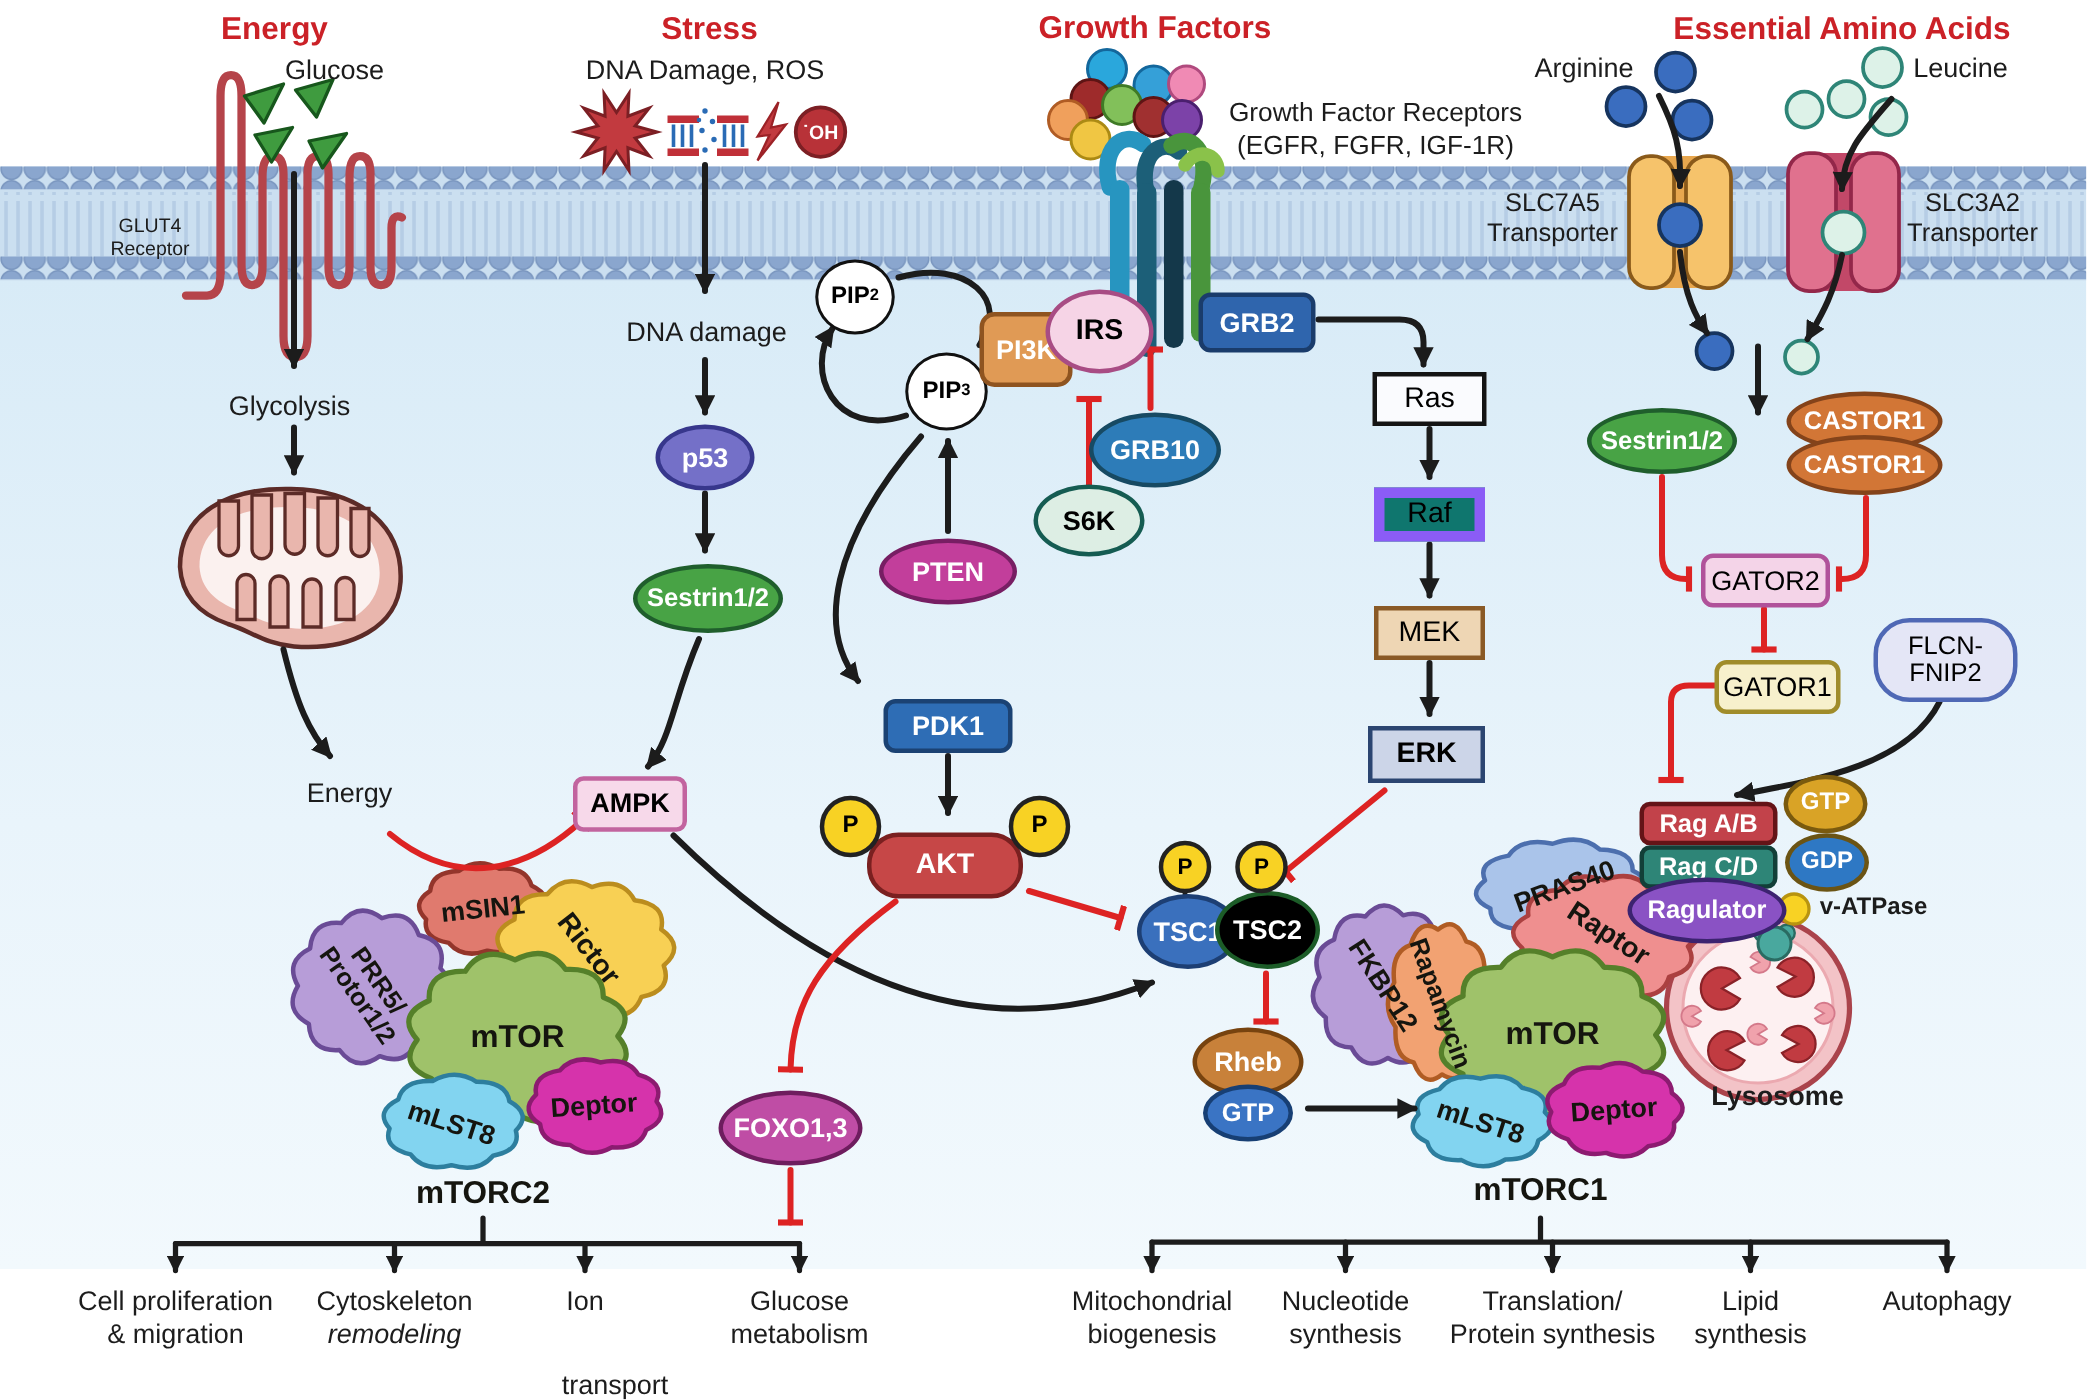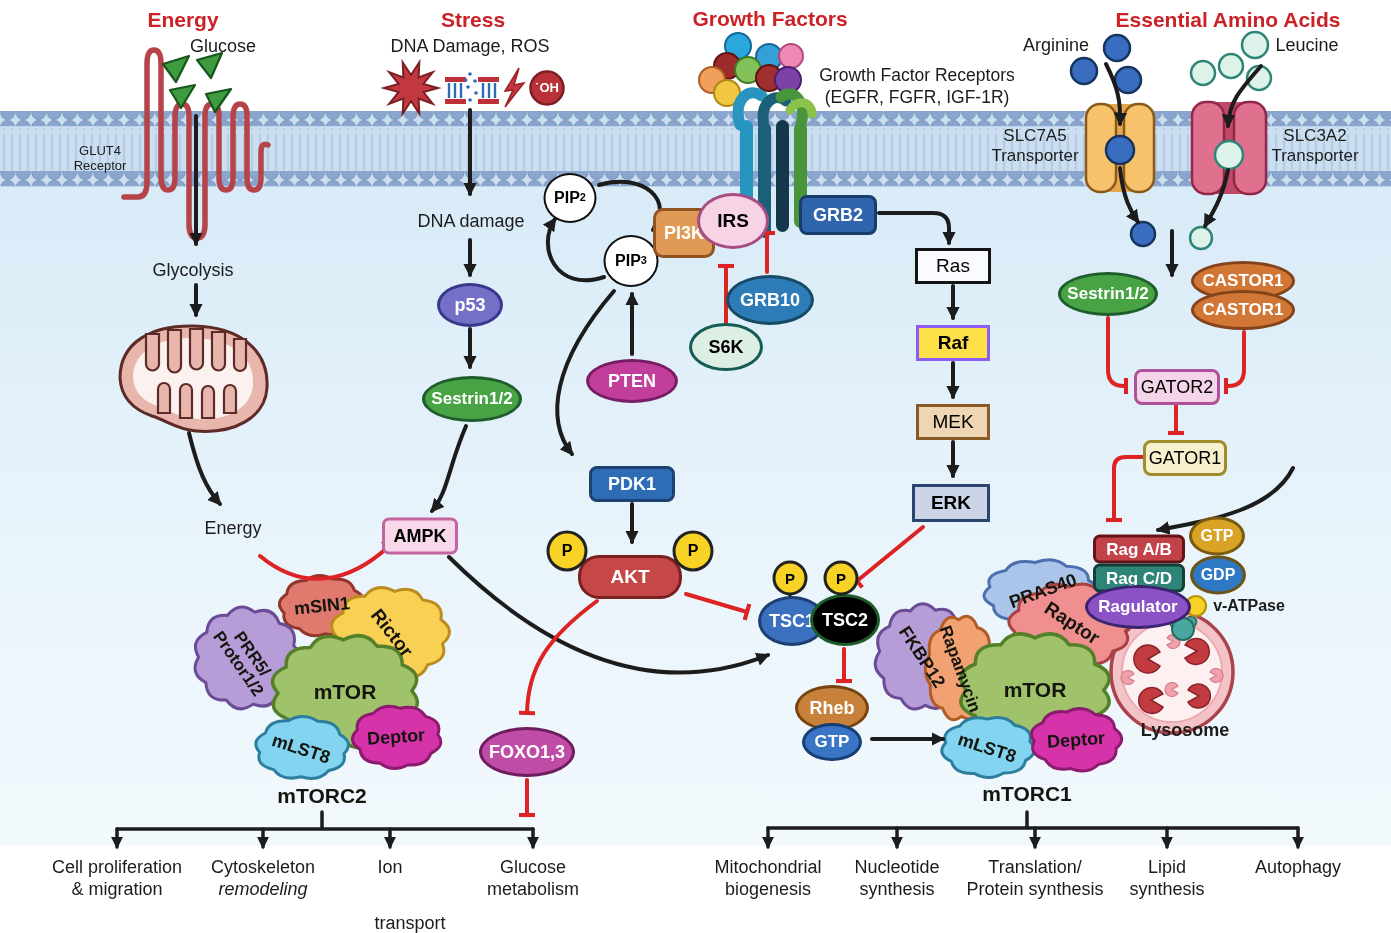--- a/index.html
+++ b/index.html
@@ -300,39 +300,43 @@
 <div class="node ell w" style="left:632px;top:381px;width:92px;height:44px;background:#c23e9b;border:3px solid #771e63;font-size:18px;">PTEN</div>
 <div class="node w" style="left:684px;top:233px;width:62px;height:50px;background:#e09a55;border:3px solid #8f5420;border-radius:10px;font-size:18px;">PI3K</div>
 <div class="node ell" style="left:733px;top:221px;width:72px;height:56px;background:#f6d4e6;border:3.5px solid #a84c84;font-size:19px;">IRS</div>
 <div class="node w" style="left:838px;top:215px;width:78px;height:40px;background:#2f65ad;border:3px solid #1a3c6b;border-radius:8px;font-size:18px;">GRB2</div>
 <div class="node ell w" style="left:770px;top:300px;width:88px;height:50px;background:#2d7cb8;border:3px solid #174a63;font-size:18px;">GRB10</div>
 <div class="node ell" style="left:726px;top:347px;width:74px;height:48px;background:#ddeee4;border:3px solid #155c52;font-size:18px;">S6K</div>
 <div class="node w" style="left:632px;top:484px;width:86px;height:36px;background:#2e6db5;border:3px solid #1b4273;border-radius:8px;font-size:18px;">PDK1</div>
 <div class="node w" style="left:630px;top:577px;width:104px;height:44px;background:#c64747;border:3.5px solid #7a2020;border-radius:21px;font-size:19px;">AKT</div>
 <div class="node" style="left:420px;top:536px;width:76px;height:37px;background:#f7d9ea;border:3px solid #c2649f;border-radius:7px;font-size:18px;">AMPK</div>
 <div class="node" style="left:953px;top:266px;width:76px;height:36px;background:#fafbfe;border:3px solid #141414;font-weight:400;font-size:19px;">Ras</div>
-<div class="node" style="left:953px;top:343px;width:74px;height:36px;background:#fde047;border:3px solid #8b5cf6;font-weight:700;font-size:19px;">Raf</div>
+<div class="node" style="left:953px;top:343px;width:74px;height:36px;background:#0f766e;border:7px solid #8b5cf6;font-weight:400;font-size:19px;">Raf</div>
 <div class="node" style="left:953px;top:422px;width:74px;height:36px;background:#eed6b4;border:3px solid #8a5a26;font-weight:400;font-size:19px;">MEK</div>
 <div class="node" style="left:951px;top:503px;width:78px;height:38px;background:#ccd5e8;border:3.5px solid #2b4571;font-size:19px;">ERK</div>
 <div class="node ell w" style="left:792px;top:621px;width:68px;height:50px;background:#3a70bd;border:3px solid #1d3f74;font-size:18px;">TSC1</div>
 <div class="node ell w" style="left:845px;top:620px;width:70px;height:52px;background:#000000;border:3px solid #1c5c28;font-size:18px;">TSC2</div>
 <div class="node ell w" style="left:832px;top:708px;width:74px;height:46px;background:#c8813a;border:3px solid #77430f;font-size:18px;">Rheb</div>
 <div class="node ell w" style="left:832px;top:742px;width:60px;height:38px;background:#3a74c4;border:3px solid #173f74;font-size:17px;">GTP</div>
 <div class="node ell w" style="left:527px;top:752px;width:96px;height:50px;background:#bf4da5;border:3.5px solid #6e1d5e;font-size:18px;">FOXO1,3</div>
 
 <div class="node ell" style="left:567px;top:551px;width:41px;height:41px;background:#f8d224;border:3px solid #222;font-size:16px;">P</div>
 <div class="node ell" style="left:693px;top:551px;width:41px;height:41px;background:#f8d224;border:3px solid #222;font-size:16px;">P</div>
 <div class="node ell" style="left:790px;top:578px;width:35px;height:35px;background:#f8d224;border:3px solid #222;font-size:15px;">P</div>
 <div class="node ell" style="left:841px;top:578px;width:35px;height:35px;background:#f8d224;border:3px solid #222;font-size:15px;">P</div>
 
 <div class="node ell w" style="left:1108px;top:294px;width:100px;height:44px;background:#48a345;border:3px solid #1f5e2c;font-size:17px;">Sestrin1/2</div>
 <div class="node ell w" style="left:1243px;top:281px;width:104px;height:40px;background:#d27636;border:3.5px solid #84431a;font-size:17px;">CASTOR1</div>
 <div class="node ell w" style="left:1243px;top:310px;width:104px;height:40px;background:#d27636;border:3.5px solid #84431a;font-size:17px;">CASTOR1</div>
 <div class="node" style="left:1177px;top:387px;width:86px;height:36px;background:#f4d4e8;border:3px solid #b0529a;border-radius:8px;font-weight:400;font-size:18px;">GATOR2</div>
 <div class="node" style="left:1185px;top:458px;width:84px;height:36px;background:#f7f0cc;border:3px solid #a08c2a;border-radius:8px;font-weight:400;font-size:18px;">GATOR1</div>
+<div class="node" style="left:1297px;top:440px;width:96px;height:56px;background:#e4e6f6;border:3px solid #4f68b5;border-radius:24px;font-weight:400;font-size:17px;">
+  <div>FLCN-</div>
+  <div>FNIP2</div>
+</div>
 <div class="node w" style="left:1139px;top:549px;width:92px;height:29px;background:#c2424a;border:3px solid #641317;border-radius:7px;font-size:17px;">Rag A/B</div>
 <div class="node ell w" style="left:1217px;top:536px;width:56px;height:39px;background:#d9a326;border:3px solid #7a5a0e;font-size:16px;">GTP</div>
 <div class="node w" style="left:1139px;top:578px;width:92px;height:29px;background:#2e8577;border:3px solid #123f38;border-radius:7px;font-size:17px;">Rag C/D</div>
 <div class="node ell w" style="left:1218px;top:575px;width:56px;height:39px;background:#2e78c4;border:3px solid #6b5414;font-size:16px;">GDP</div>
 <div class="node ell w" style="left:1138px;top:607px;width:106px;height:44px;background:#8a52c4;border:3.5px solid #3c2370;font-size:17px;">Ragulator</div>
 
 <div class="blob-lbl" style="left:322px;top:606px;transform:translate(-50%,-50%) rotate(-6deg);font-size:18px;">mSIN1</div>
 <div class="blob-lbl" style="left:392px;top:633px;transform:translate(-50%,-50%) rotate(52deg);font-size:19px;">Rictor</div>
 <div class="blob-lbl" style="left:245px;top:659px;transform:translate(-50%,-50%) rotate(55deg);font-size:17px;">
   <div>PRR5/</div>

